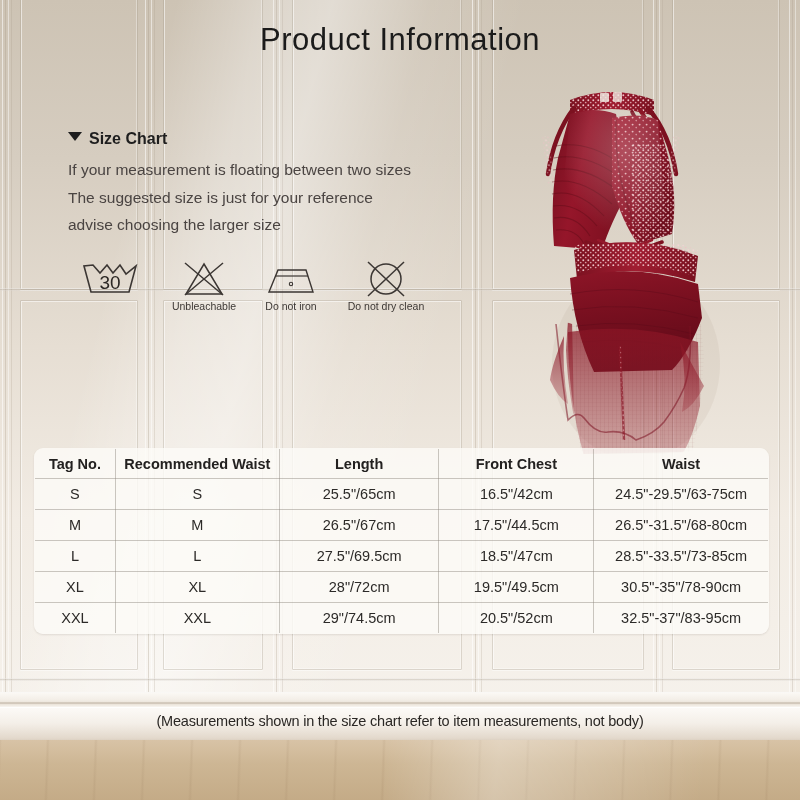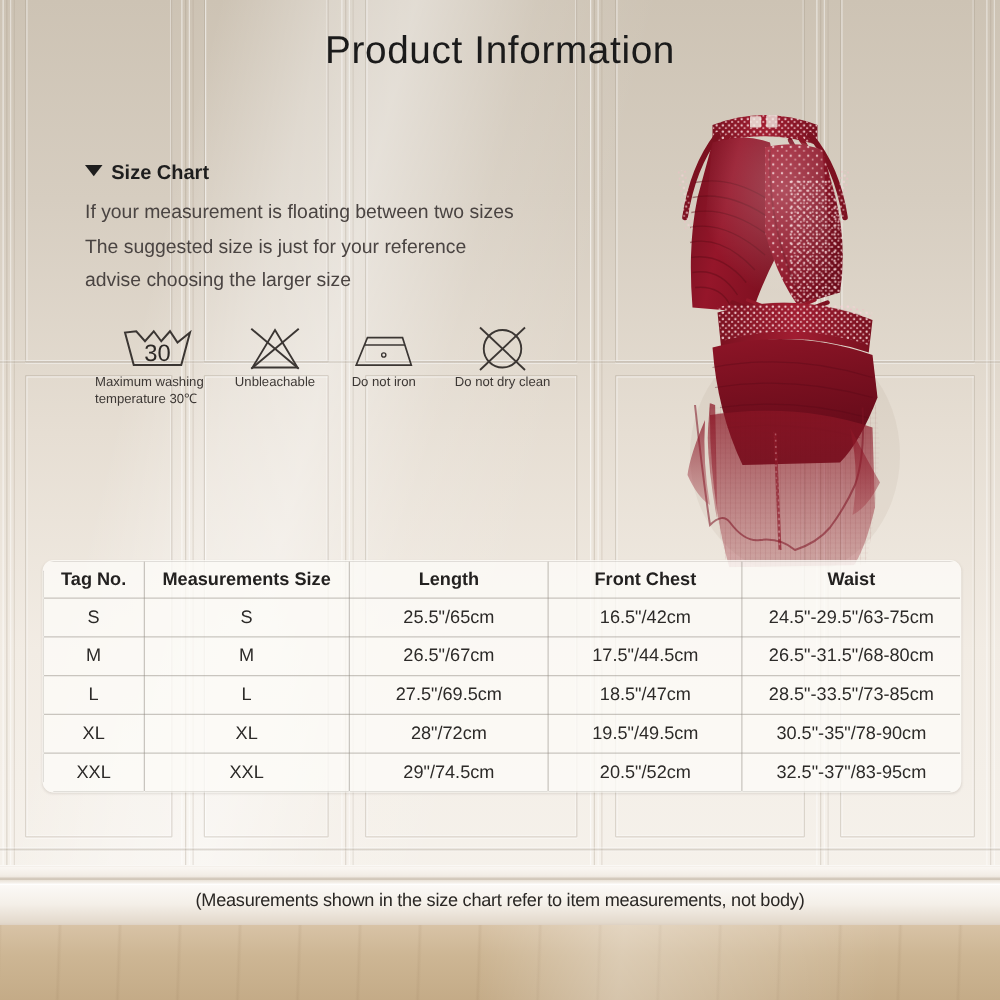--- a/index.html
+++ b/index.html
@@ -167,21 +167,21 @@
   .sc-line {
     font-size: 15.5px;
     color: #4a4442;
     line-height: 1.78;
     white-space: nowrap;
   }
 
   
   .care-row {
     position: absolute;
-    left: 74px;
+    left: 58px;
     top: 258px;
     display: flex;
     align-items: flex-start;
   }
   .care-item {
     display: flex;
     flex-direction: column;
     align-items: center;
   }
   .care-item.w0  { width: 104px; }
@@ -347,22 +347,20 @@
 
   <div class="care-row">
 
     <div class="care-item w0">
       <div class="care-glyph">
         <svg width="62" height="40" viewBox="0 0 62 40">
           <path d="M5 7 L12 33 L50 33 L57 7 L47 15 L41 6 L34 14 L28 6 L21 14 L14 6 Z" fill="none" stroke="#3b3633" stroke-width="1.6"></path>
           <text x="31" y="30" text-anchor="middle" font-family="Liberation Sans, sans-serif" font-size="19" fill="#2c2825">30</text>
         </svg>
       </div>
-      <div class="care-label">Maximum washing
-temperature 30℃</div>
     </div>
 
     <div class="care-item w1">
       <div class="care-glyph">
         <svg width="46" height="40" viewBox="0 0 46 40">
           <path d="M23 5 L41 35 L5 35 Z" fill="none" stroke="#3b3633" stroke-width="1.5"></path>
           <line x1="4" y1="4" x2="42" y2="36" stroke="#3b3633" stroke-width="1.5"></line>
           <line x1="42" y1="4" x2="4" y2="36" stroke="#3b3633" stroke-width="1.5"></line>
         </svg>
       </div>
@@ -541,21 +539,21 @@
       <colgroup>
         <col class="c0">
           <col class="c1">
           <col class="c2">
           <col class="c3">
           <col class="c4">
       </colgroup>
       <thead>
         <tr>
           <th>Tag No.</th>
-          <th>Measurements Size</th>
+          <th>Recommended Waist</th>
           <th>Length</th>
           <th>Front Chest</th>
           <th>Waist</th>
         </tr>
       </thead>
       <tbody>
         <tr>
           <td>S</td>
           <td>S</td>
           <td>25.5"/65cm</td>

